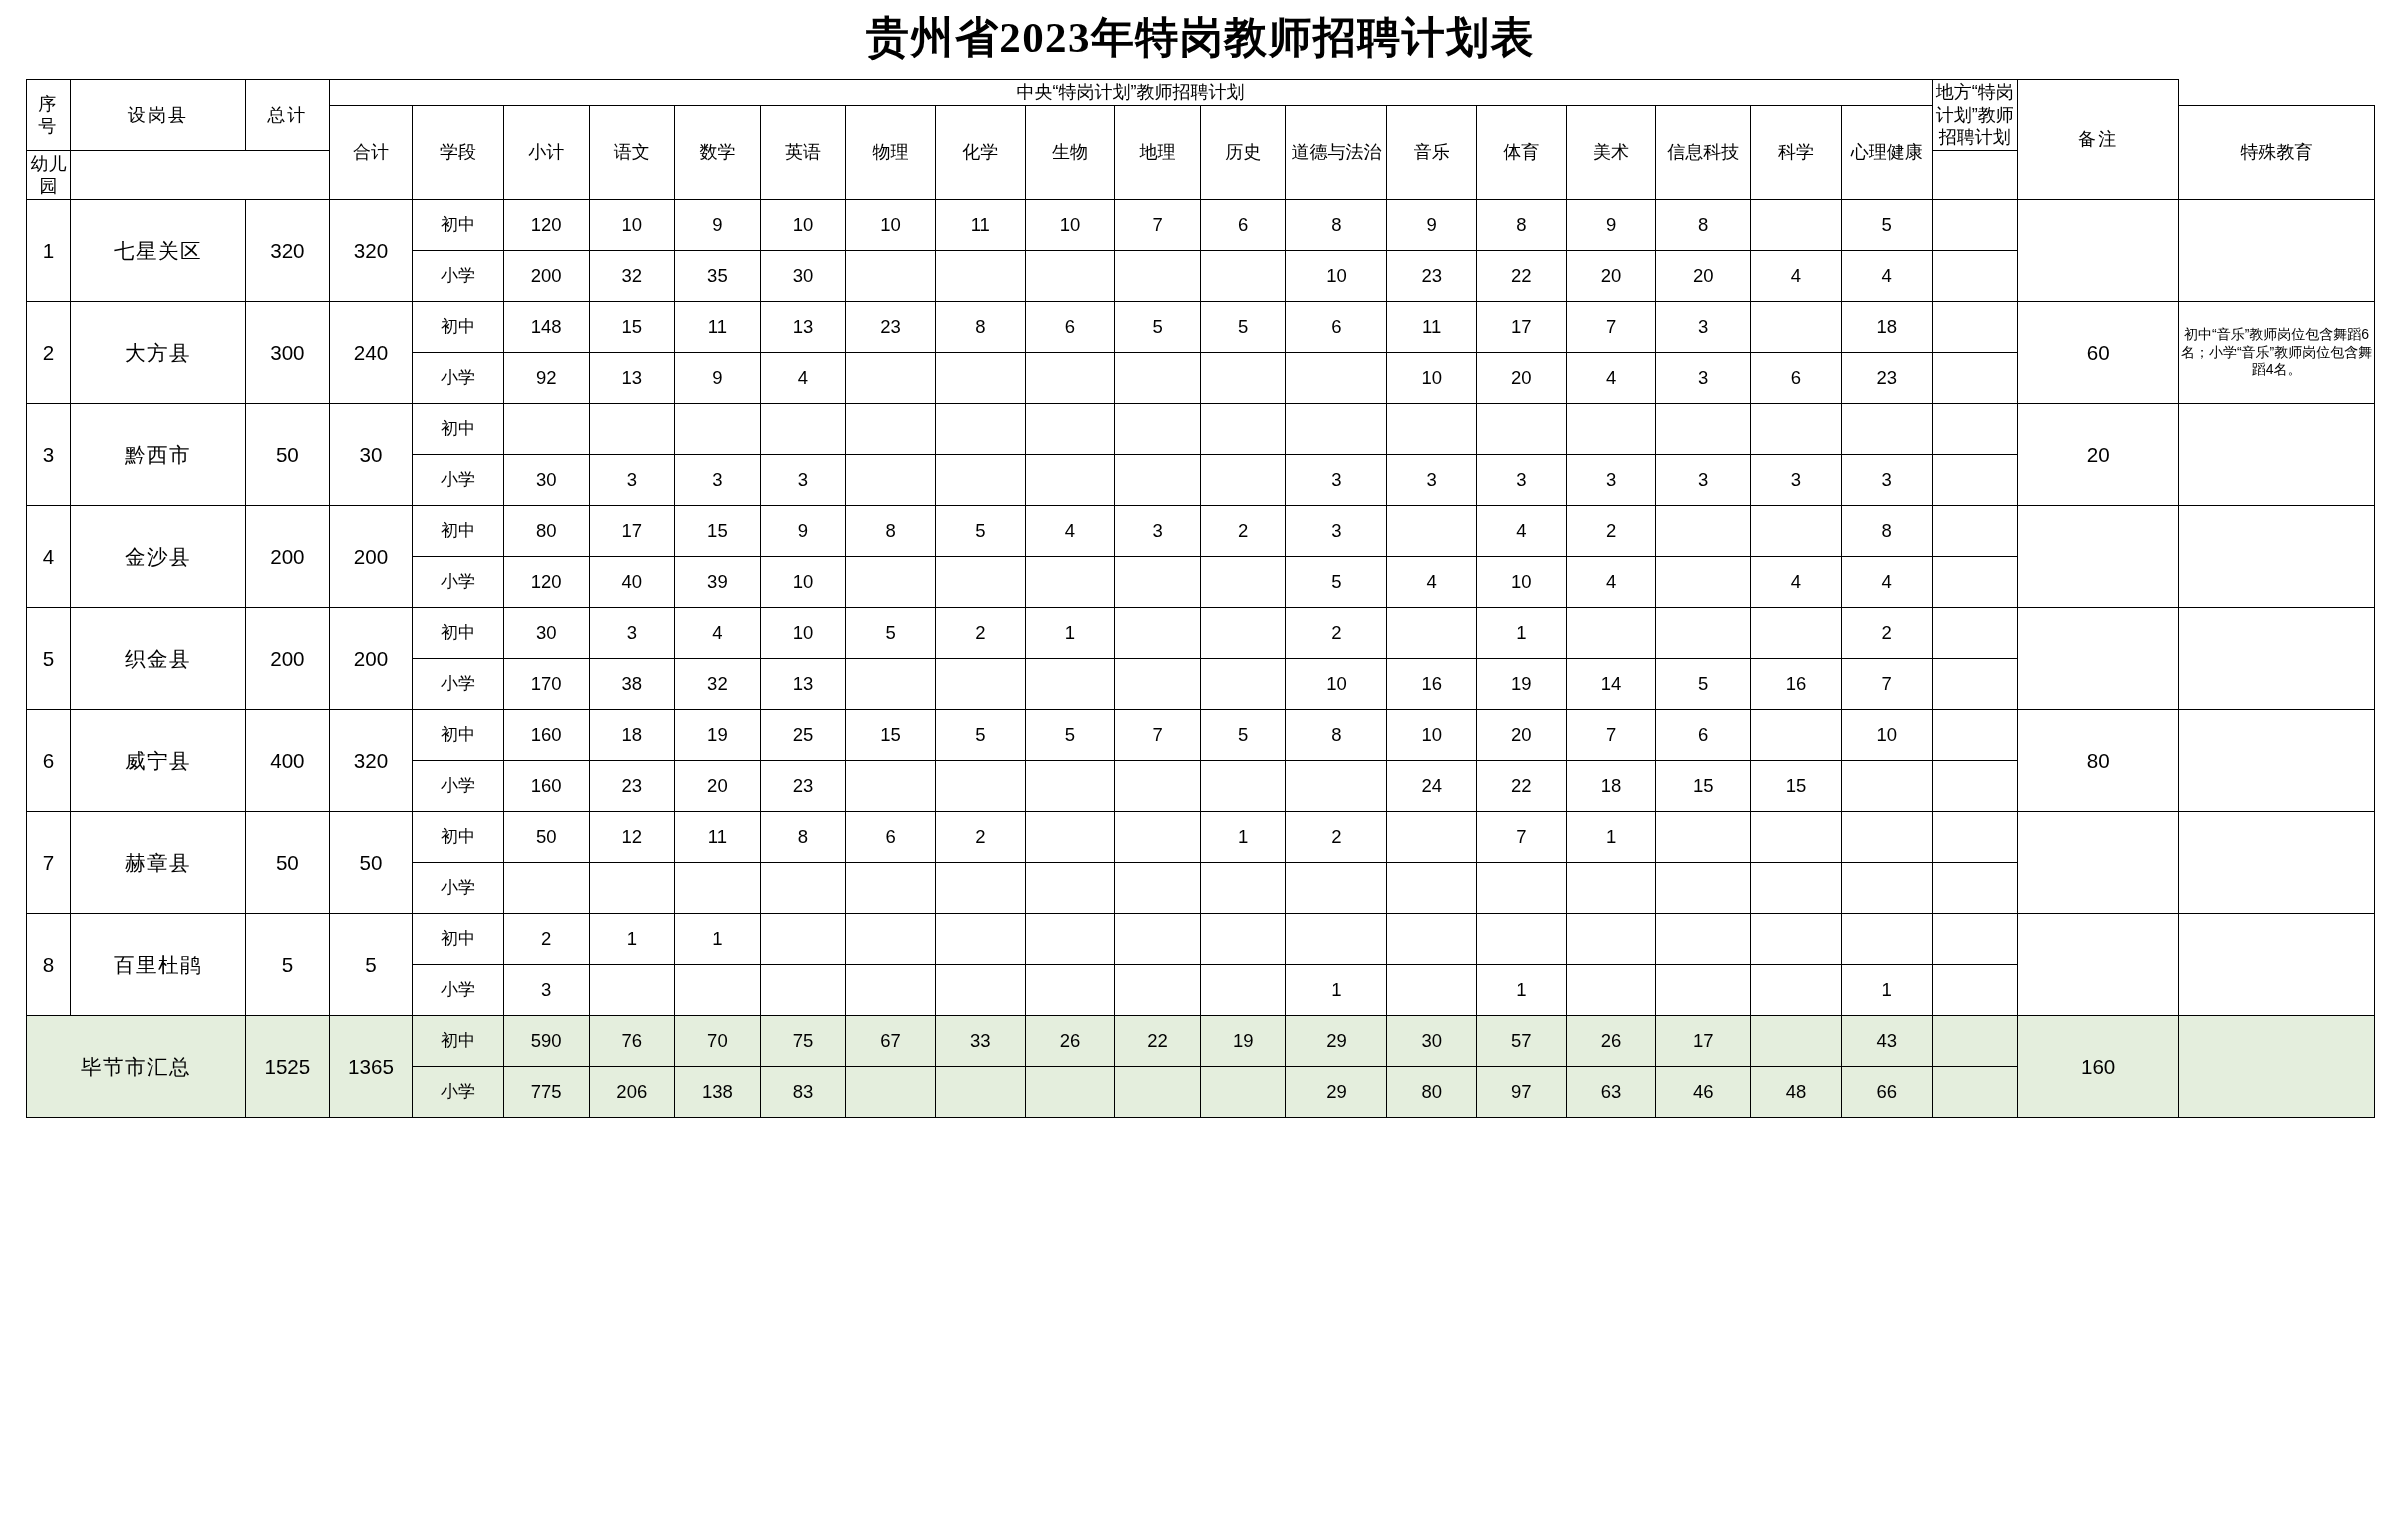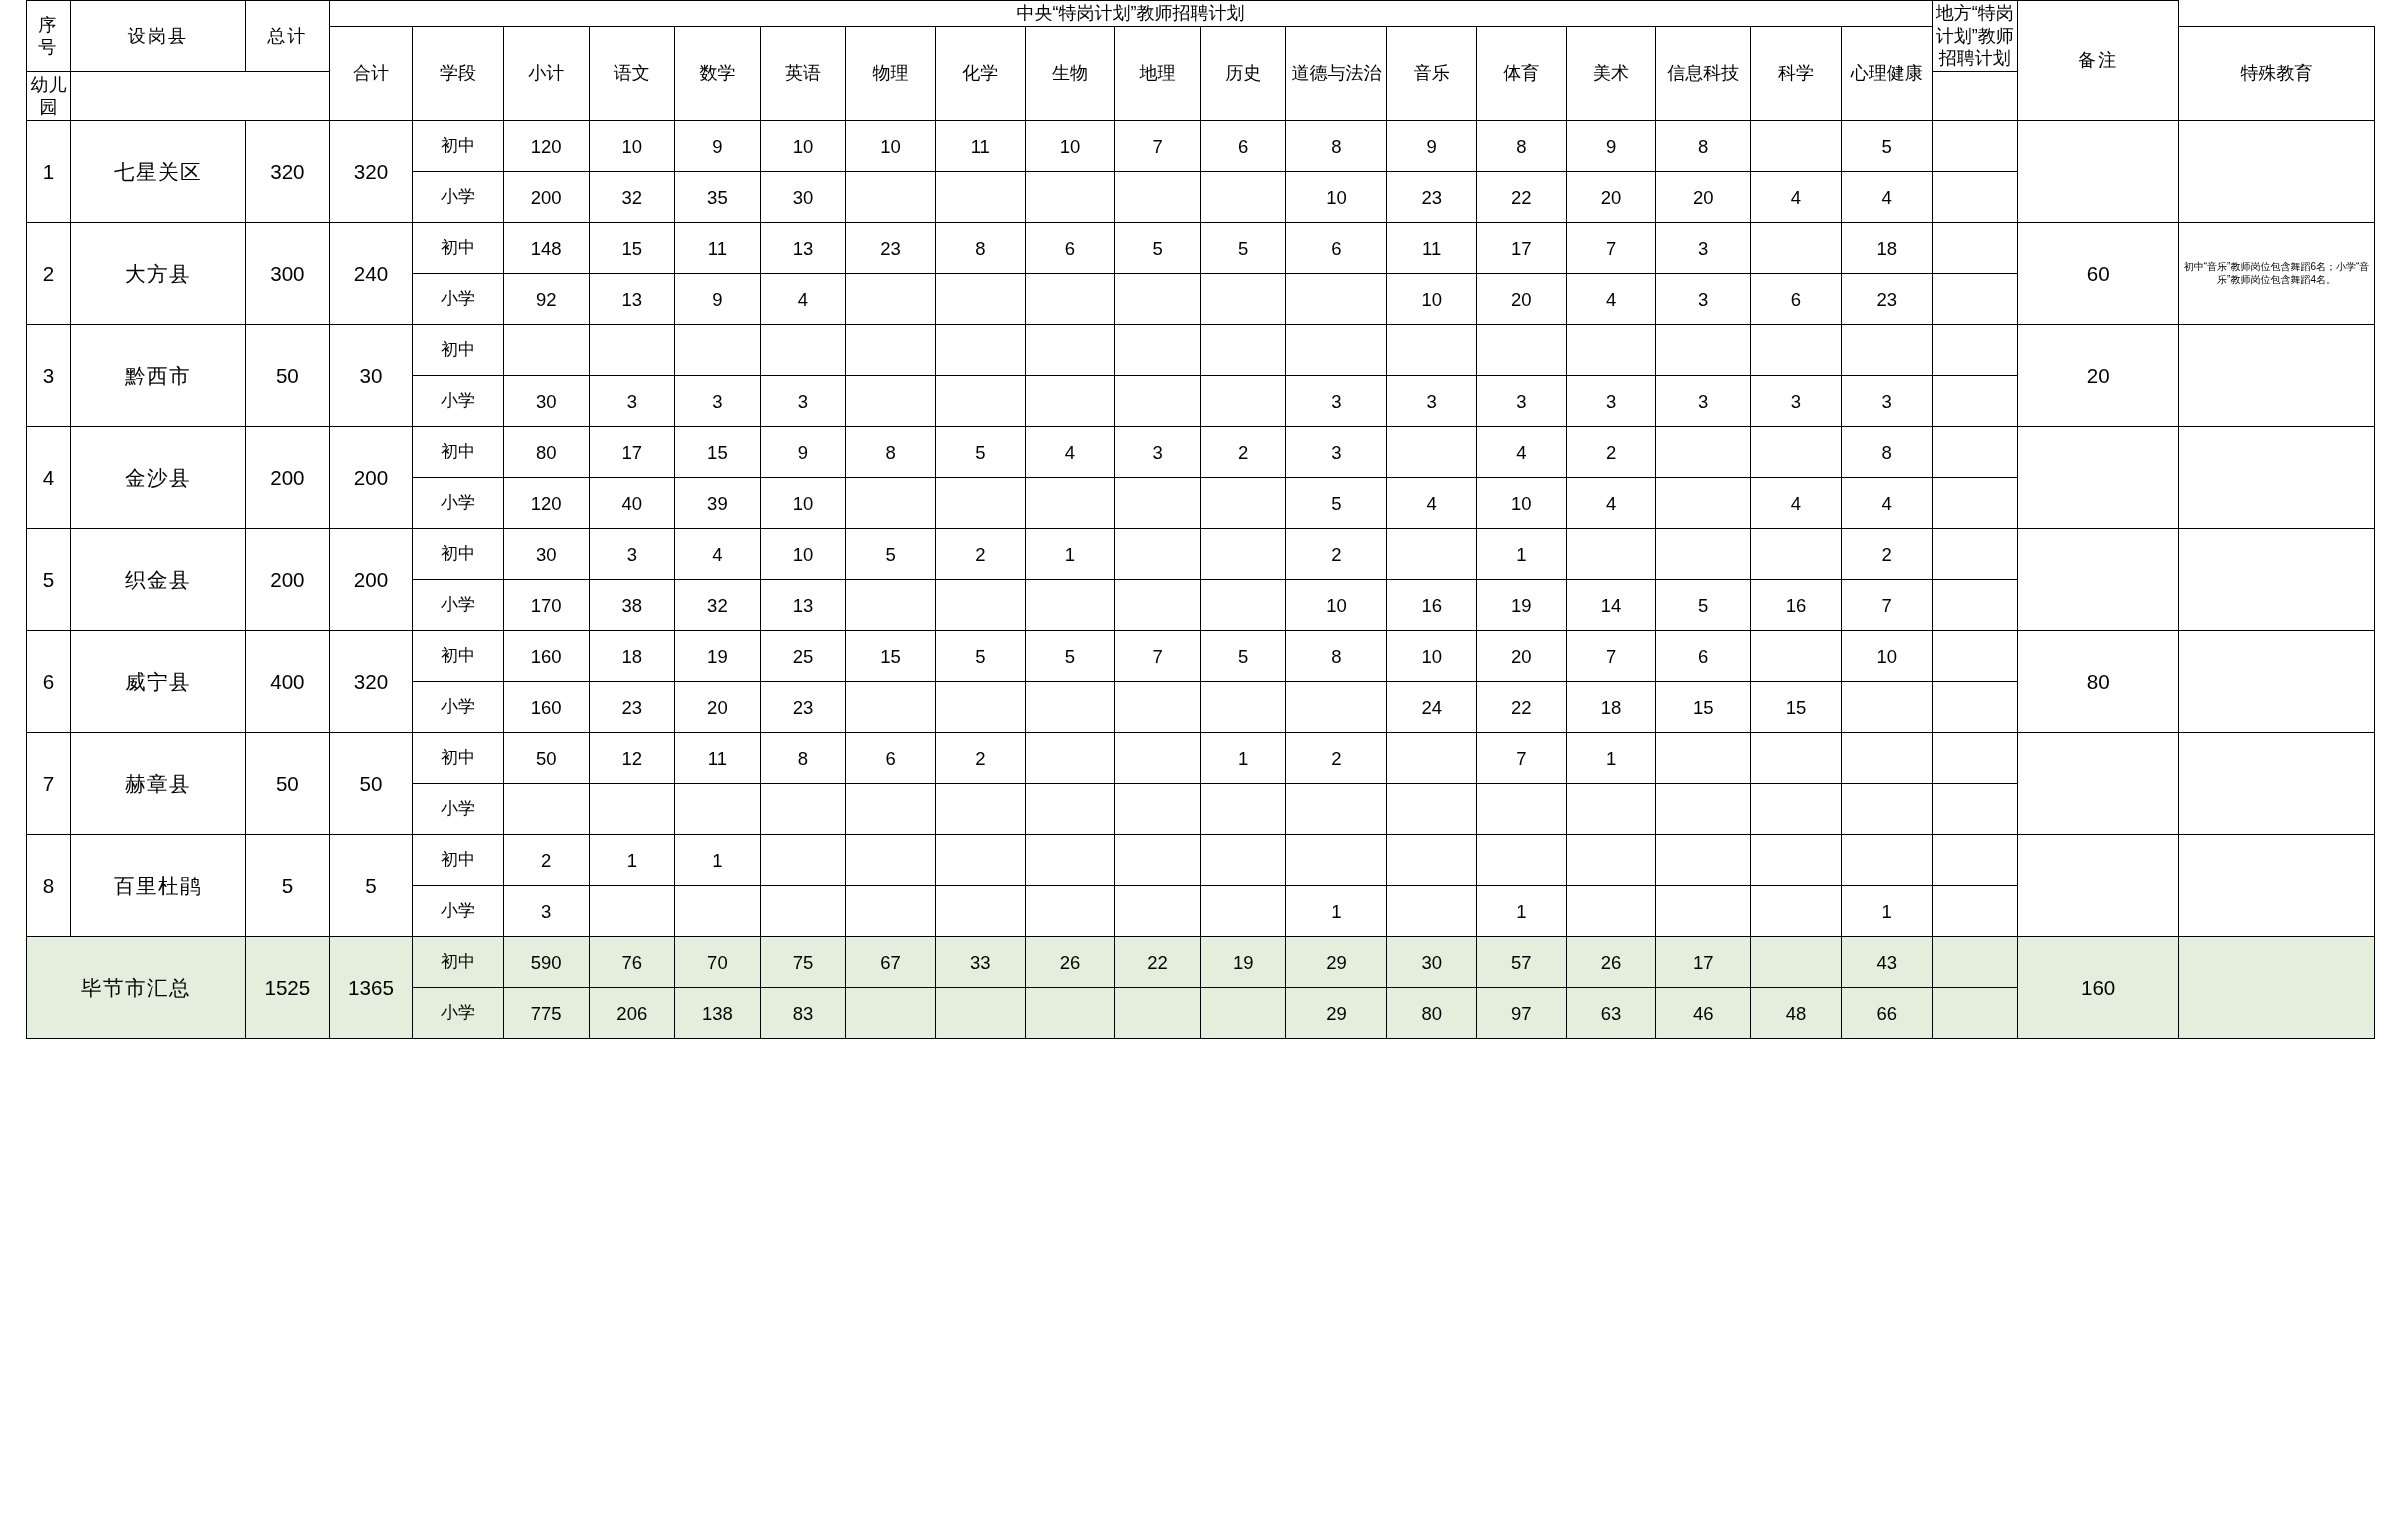--- a/index.html
+++ b/index.html
@@ -67,39 +67,40 @@
   td.stage {
     font-size: 17px;
   }
   .row-h {
     height: 51px;
   }
   .sum-row td {
     background: #e4eedd;
   }
   td.remark {
-    font-size: 10px;
+    font-size: 14px;
     line-height: 1.45;
     text-align: left;
     padding: 4.1px 6.9px;
     letter-spacing: 0px;
     margin-left: 15px;
   }
   td.local {
     font-size: 20.6px;
   }
   .vtitle {
     letter-spacing: 2.1px;
   }
 </style>
 </head>
 <body>
 
 <div class="page">
 
+  <div class="doc-title">贵州省2023年特岗教师招聘计划表</div>
 
   <table class="plan">
     <colgroup>
       <col style="width:43px">
       <col style="width:172px">
       <col style="width:82px">
       <col style="width:82px">
       <col style="width:89px">
       <col style="width:84px">
       <col style="width:84px">

